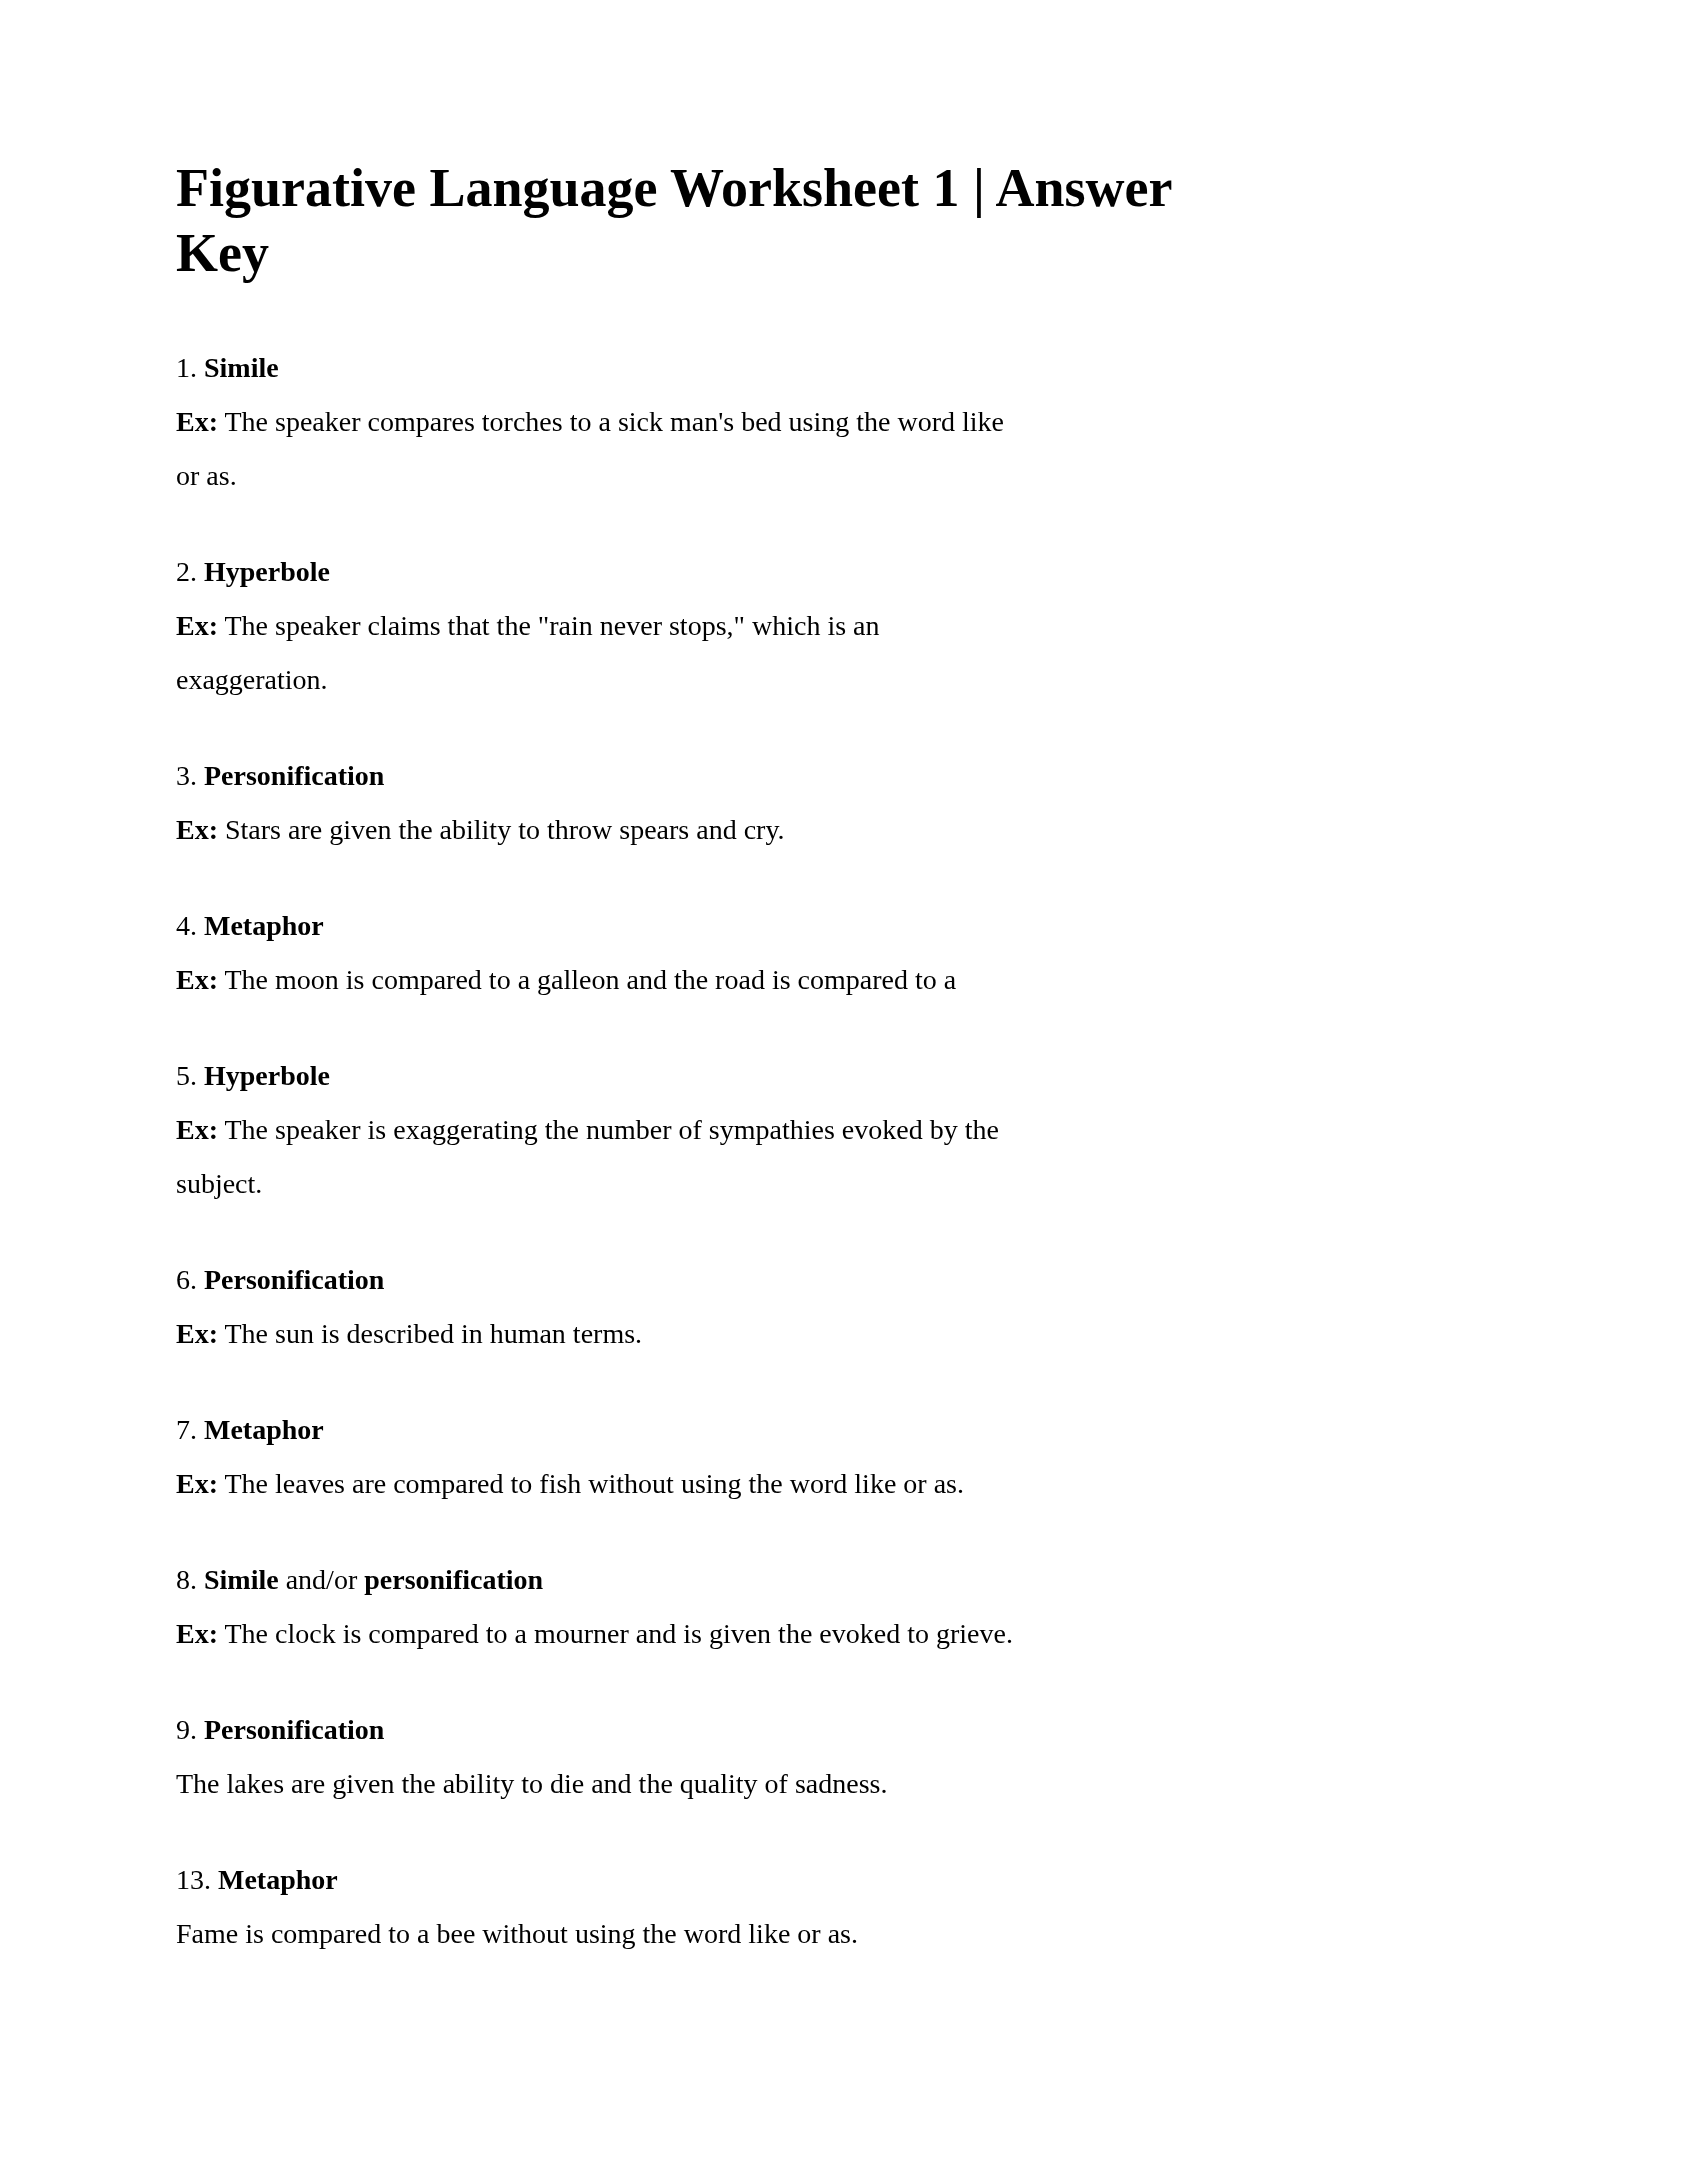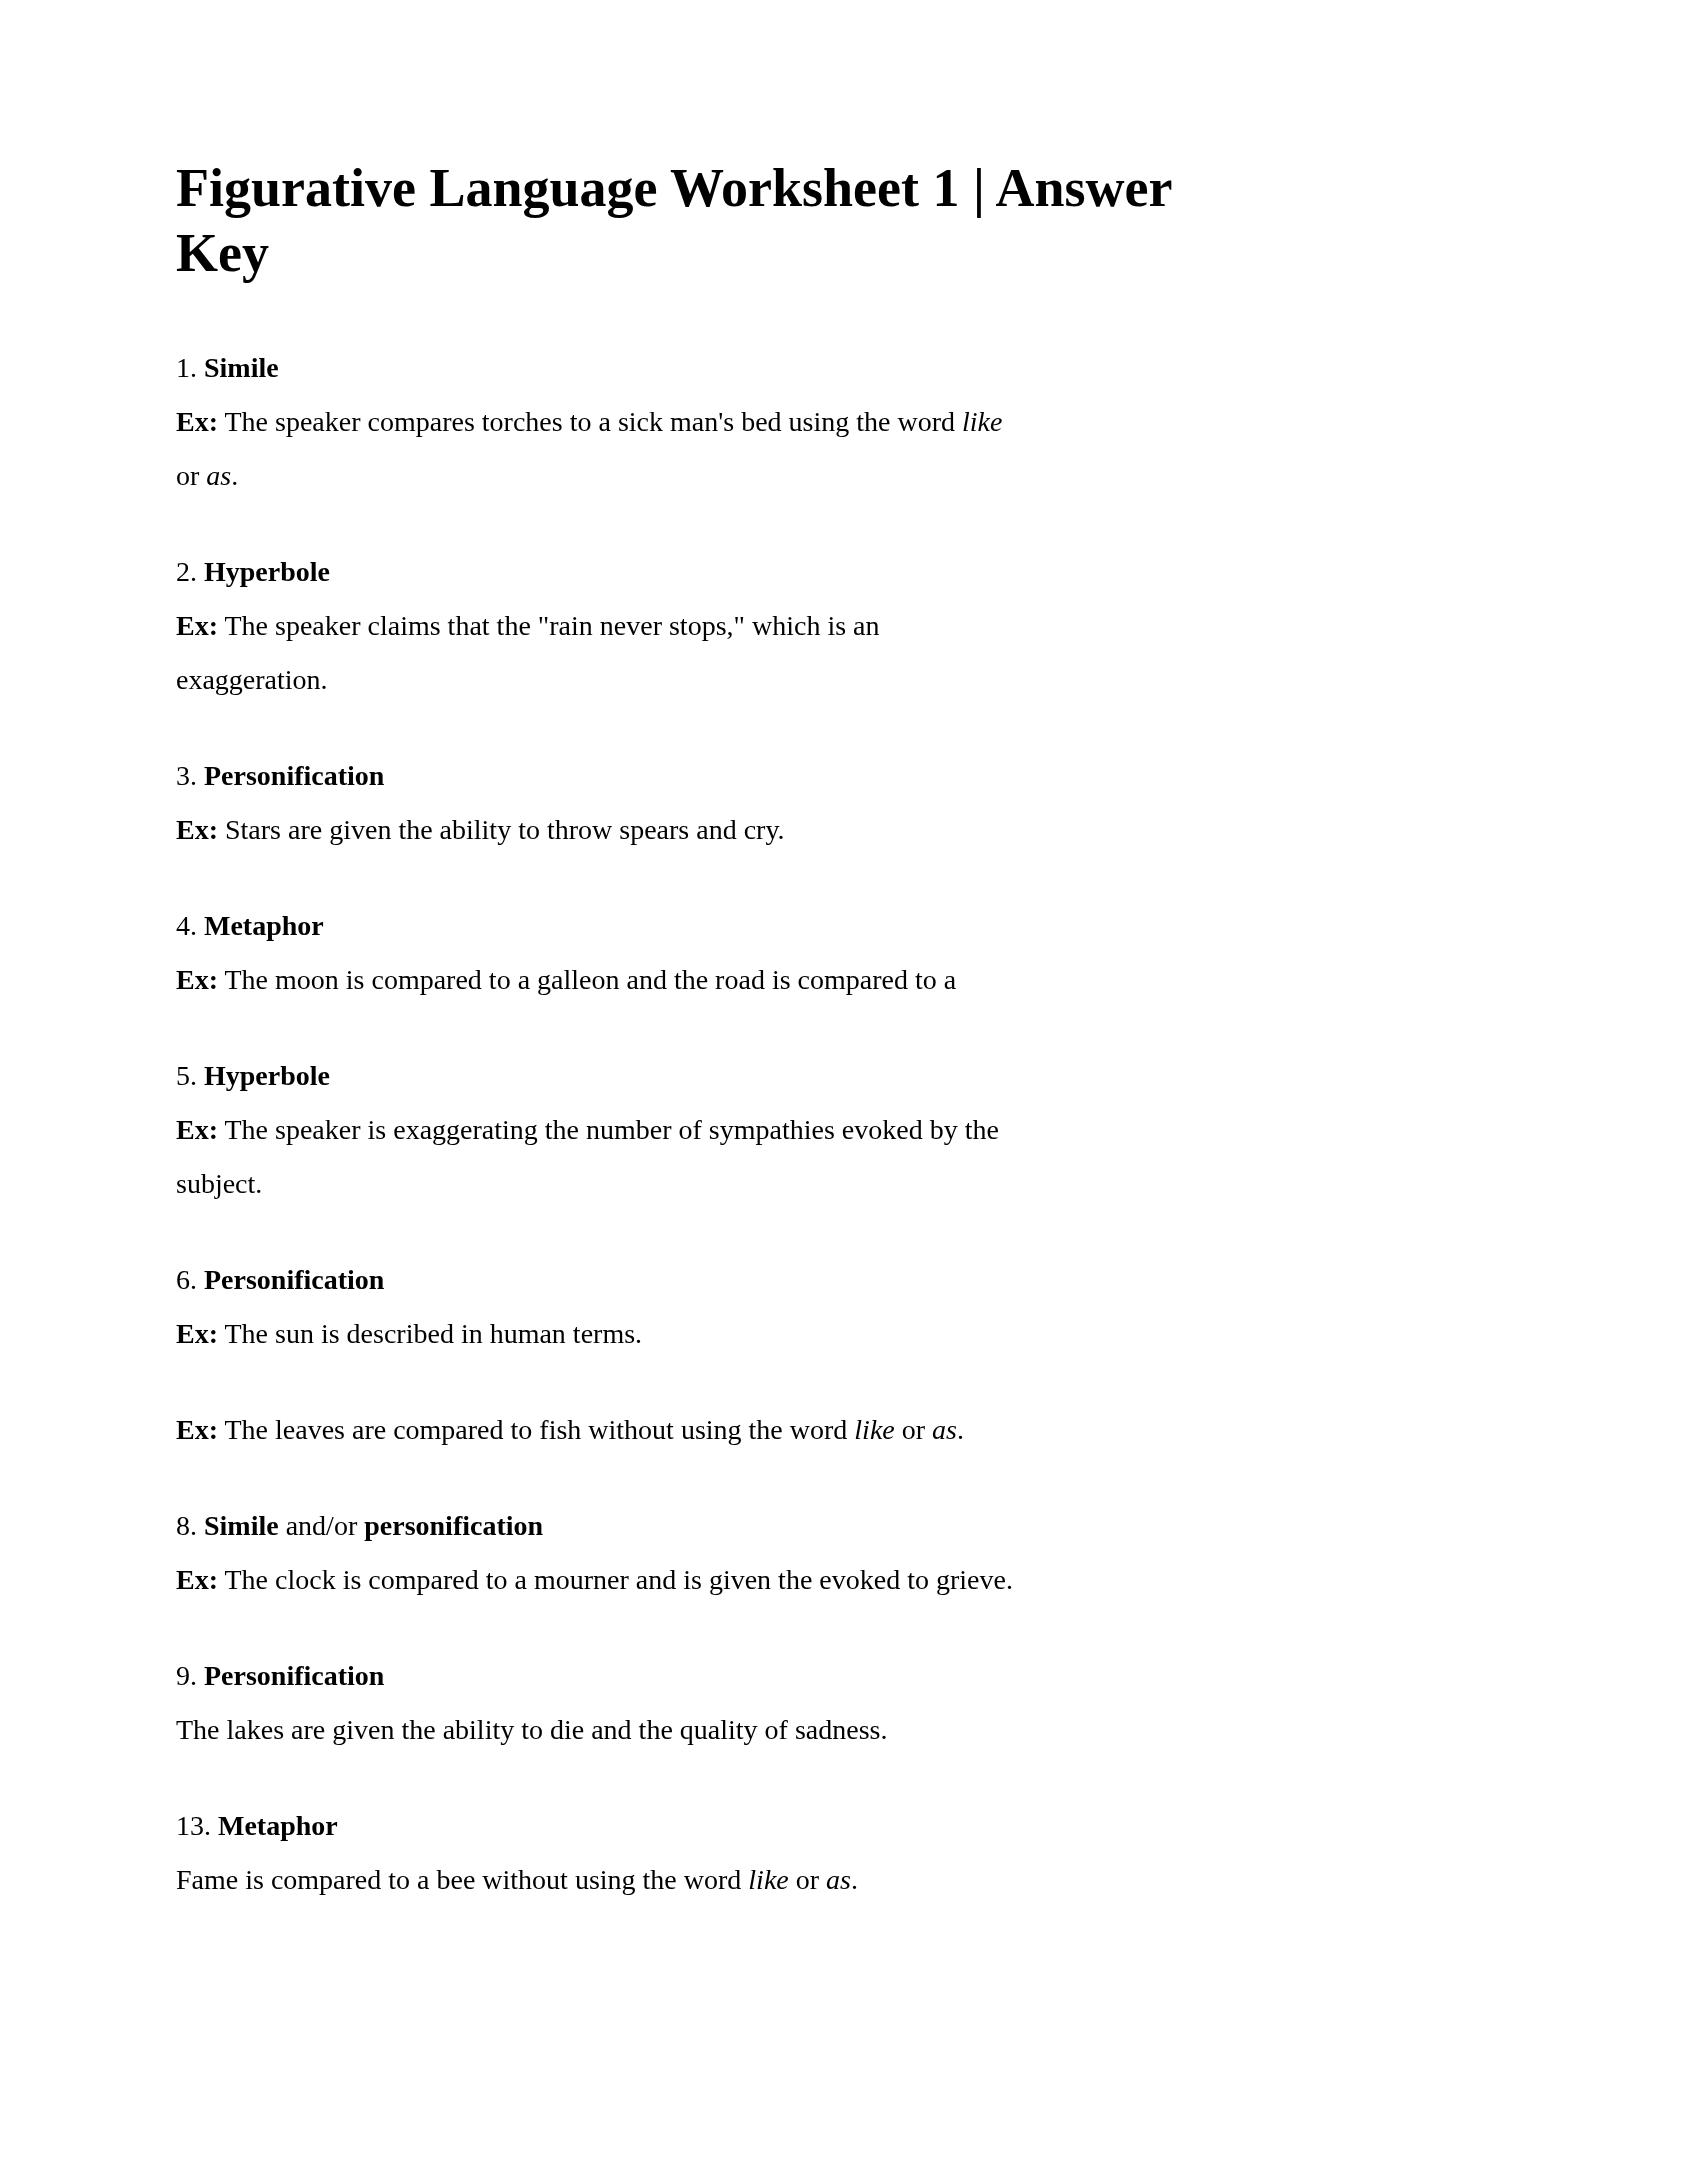--- a/index.html
+++ b/index.html
@@ -36,21 +36,20 @@
     color: #000000;
   }
   .item .heading .num {
     font-weight: normal;
   }
   .item .heading .b,
   .item .body .b {
     font-weight: bold;
   }
   .item .i {
-    font-style: italic;
   }
 </style>
 </head>
 <body>
 
 <div class="page">
   <h1 class="title">Figurative Language Worksheet 1 | Answer Key</h1>
   <div class="items">
       <div class="item">
         <p class="heading"><span class="num">1. </span><span class="b">Simile</span></p>
@@ -70,20 +69,21 @@
       </div>
       <div class="item">
         <p class="heading"><span class="num">5. </span><span class="b">Hyperbole</span></p>
         <p class="body"><span class="b">Ex:</span><span> The speaker is exaggerating the number of sympathies evoked by the</span><br><span>subject.</span></p>
       </div>
       <div class="item">
         <p class="heading"><span class="num">6. </span><span class="b">Personification</span></p>
         <p class="body"><span class="b">Ex:</span><span> The sun is described in human terms.</span></p>
       </div>
       <div class="item">
+        <p class="heading"><span class="num">7. </span><span class="b">Metaphor</span></p>
         <p class="body"><span class="b">Ex:</span><span> The leaves are compared to fish without using the word </span><span class="i">like</span><span> or </span><span class="i">as</span><span>.</span></p>
       </div>
       <div class="item">
         <p class="heading"><span class="num">8. </span><span class="b">Simile</span><span> and/or </span><span class="b">personification</span></p>
         <p class="body"><span class="b">Ex:</span><span> The clock is compared to a mourner and is given the evoked to grieve.</span></p>
       </div>
       <div class="item">
         <p class="heading"><span class="num">9. </span><span class="b">Personification</span></p>
         <p class="body"><span>The lakes are given the ability to die and the quality of sadness.</span></p>
       </div>

